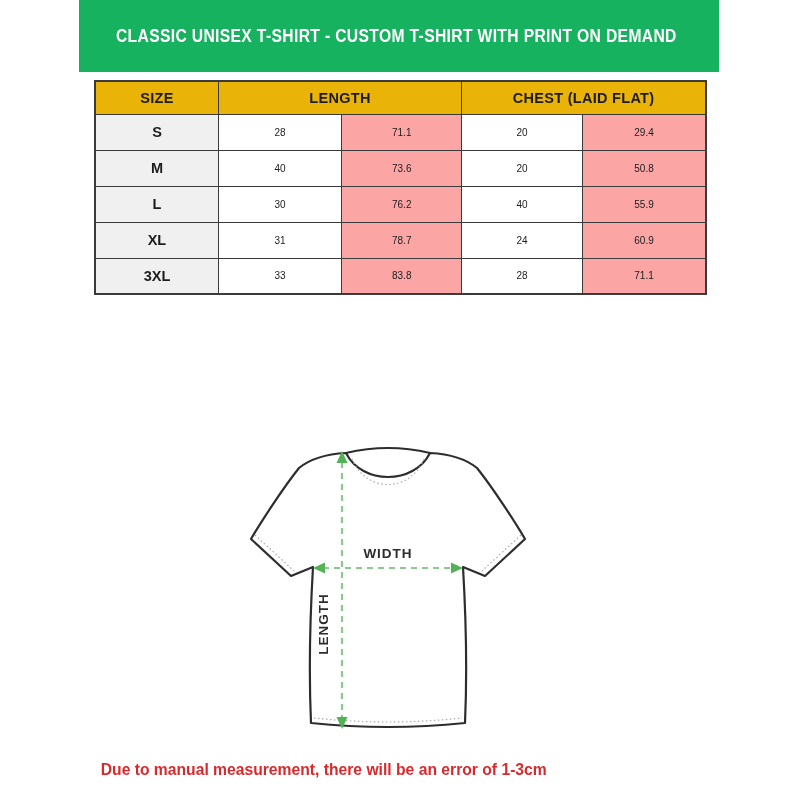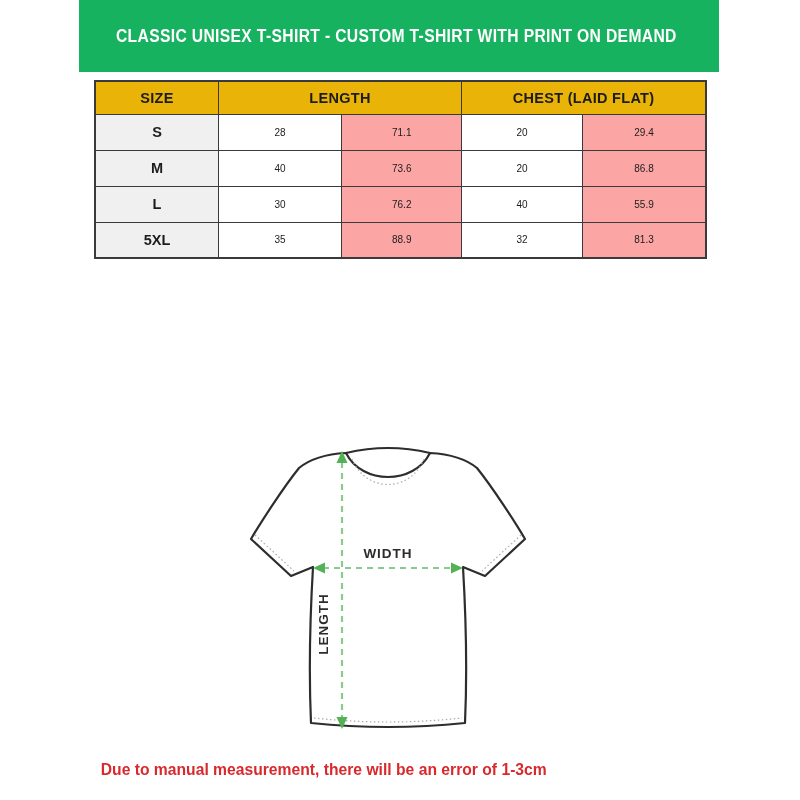--- a/index.html
+++ b/index.html
@@ -65,35 +65,42 @@
         <td class="in-cell">28</td>
         <td class="cm-cell">71.1</td>
         <td class="in-cell">20</td>
         <td class="cm-cell">29.4</td>
       </tr>
       <tr>
         <td class="size-cell">M</td>
         <td class="in-cell">40</td>
         <td class="cm-cell">73.6</td>
         <td class="in-cell">20</td>
-        <td class="cm-cell">86.8</td>
+        <td class="cm-cell">50.8</td>
       </tr>
       <tr>
         <td class="size-cell">L</td>
         <td class="in-cell">30</td>
         <td class="cm-cell">76.2</td>
         <td class="in-cell">40</td>
         <td class="cm-cell">55.9</td>
       </tr>
       <tr>
-        <td class="size-cell">5XL</td>
-        <td class="in-cell">35</td>
-        <td class="cm-cell">88.9</td>
-        <td class="in-cell">32</td>
-        <td class="cm-cell">81.3</td>
+        <td class="size-cell">XL</td>
+        <td class="in-cell">31</td>
+        <td class="cm-cell">78.7</td>
+        <td class="in-cell">24</td>
+        <td class="cm-cell">60.9</td>
+      </tr>
+      <tr>
+        <td class="size-cell">3XL</td>
+        <td class="in-cell">33</td>
+        <td class="cm-cell">83.8</td>
+        <td class="in-cell">28</td>
+        <td class="cm-cell">71.1</td>
       </tr>
     </tbody>
   </table>
 
   <div class="diagram">
     <svg viewBox="0 0 320 312" xmlns="http://www.w3.org/2000/svg">
 
       <path d="M 116 15
            C 98 16 80 21 69 30
            C 53 50 31 84 21 101

